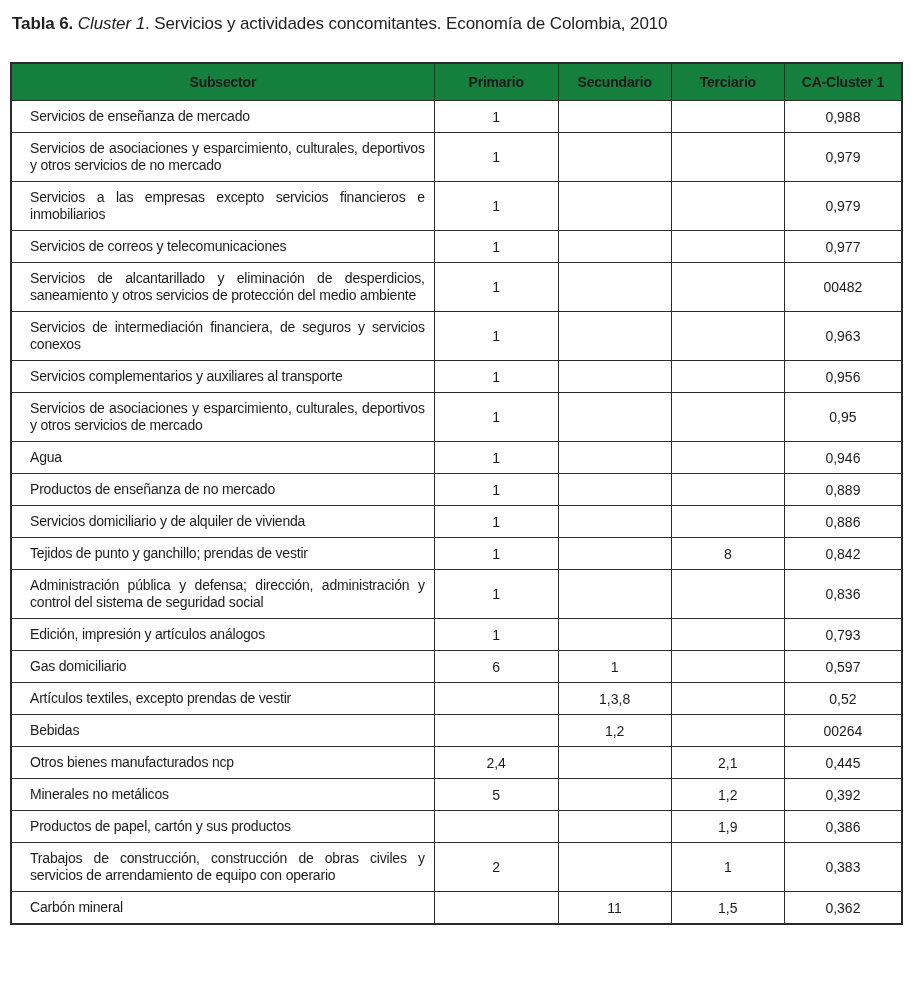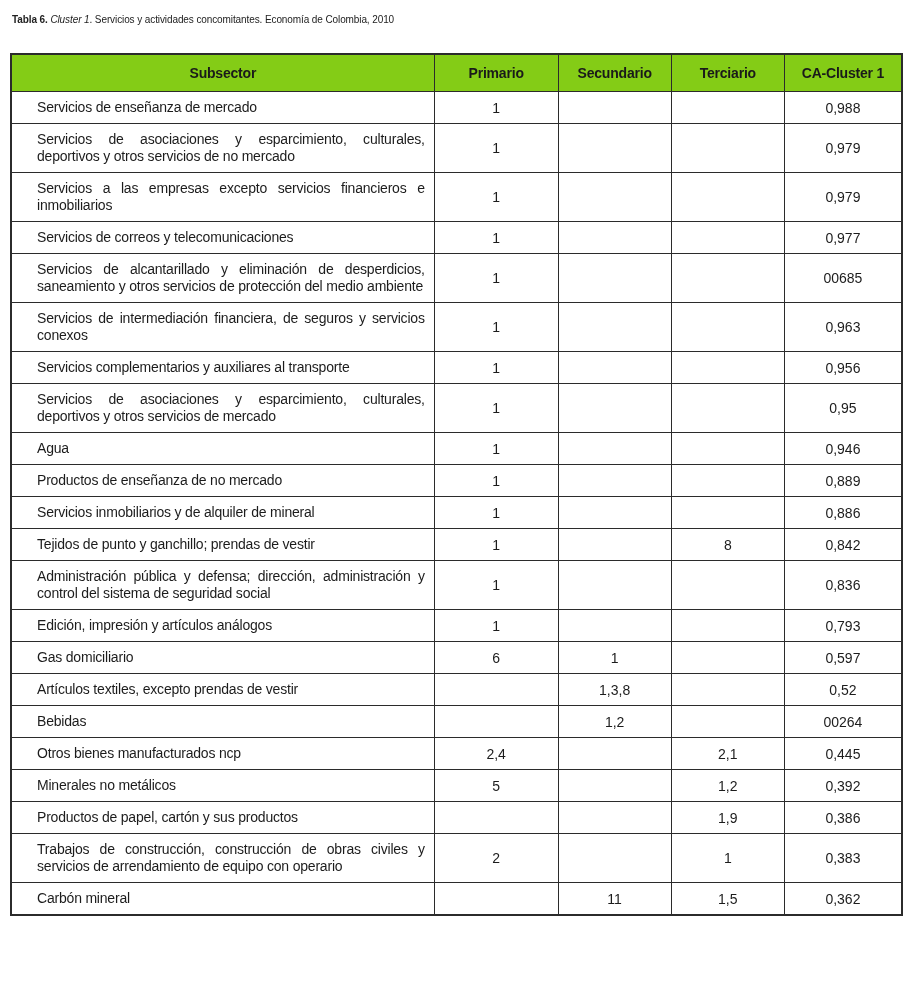--- a/index.html
+++ b/index.html
@@ -4,21 +4,21 @@
 <style>
   * { box-sizing: border-box; margin: 0; padding: 0; }
   html, body {
     width: 919px; height: 984px;
     background: #ffffff;
     font-family: "Liberation Sans", sans-serif;
     color: #1c1c1c;
   }
   .page { padding: 10px 12px 0 10px; }
   .title {
-    font-size: 10px;
+    font-size: 17px;
     letter-spacing: -0.1px;
     margin: 4px 0 0 2px;
     color: #222;
   }
   .title .bold { font-weight: bold; }
   .title .italic { font-style: italic; }
   table.data {
     margin-top: 28px;
     width: 893px;
     border-collapse: collapse;
@@ -29,31 +29,31 @@
   col.c-pri { width: 13.9%; }
   col.c-sec { width: 12.7%; }
   col.c-ter { width: 12.7%; }
   col.c-ca  { width: 13.2%; }
   th, td {
     border: 1px solid #2b2b2b;
     font-size: 14px;
     vertical-align: middle;
   }
   th {
-    background: #84cc16;
+    background: #15803d;
     font-weight: bold;
     text-align: center;
     padding: 10px 4px;
     letter-spacing: -0.2px;
     color: #1a1a1a;
   }
   td { padding: 7px 6px; }
   td.sub {
     text-align: justify;
-    padding-left: 25px;
+    padding-left: 18px;
     padding-right: 9px;
     line-height: 17px;
     letter-spacing: -0.2px;
   }
   td.num { text-align: center; }
 </style>
 </head>
 <body>
 
 <div class="page">
@@ -106,21 +106,21 @@
           <td class="num">1</td>
           <td class="num"></td>
           <td class="num"></td>
           <td class="num">0,977</td>
         </tr>
         <tr>
           <td class="sub">Servicios de alcantarillado y eliminación de desperdicios, saneamiento y otros servicios de protección del medio ambiente</td>
           <td class="num">1</td>
           <td class="num"></td>
           <td class="num"></td>
-          <td class="num">00685</td>
+          <td class="num">00482</td>
         </tr>
         <tr>
           <td class="sub">Servicios de intermediación financiera, de seguros y servicios conexos</td>
           <td class="num">1</td>
           <td class="num"></td>
           <td class="num"></td>
           <td class="num">0,963</td>
         </tr>
         <tr>
           <td class="sub">Servicios complementarios y auxiliares al transporte</td>
@@ -144,21 +144,21 @@
           <td class="num">0,946</td>
         </tr>
         <tr>
           <td class="sub">Productos de enseñanza de no mercado</td>
           <td class="num">1</td>
           <td class="num"></td>
           <td class="num"></td>
           <td class="num">0,889</td>
         </tr>
         <tr>
-          <td class="sub">Servicios inmobiliarios y de alquiler de mineral</td>
+          <td class="sub">Servicios domiciliario y de alquiler de vivienda</td>
           <td class="num">1</td>
           <td class="num"></td>
           <td class="num"></td>
           <td class="num">0,886</td>
         </tr>
         <tr>
           <td class="sub">Tejidos de punto y ganchillo; prendas de vestir</td>
           <td class="num">1</td>
           <td class="num"></td>
           <td class="num">8</td>

